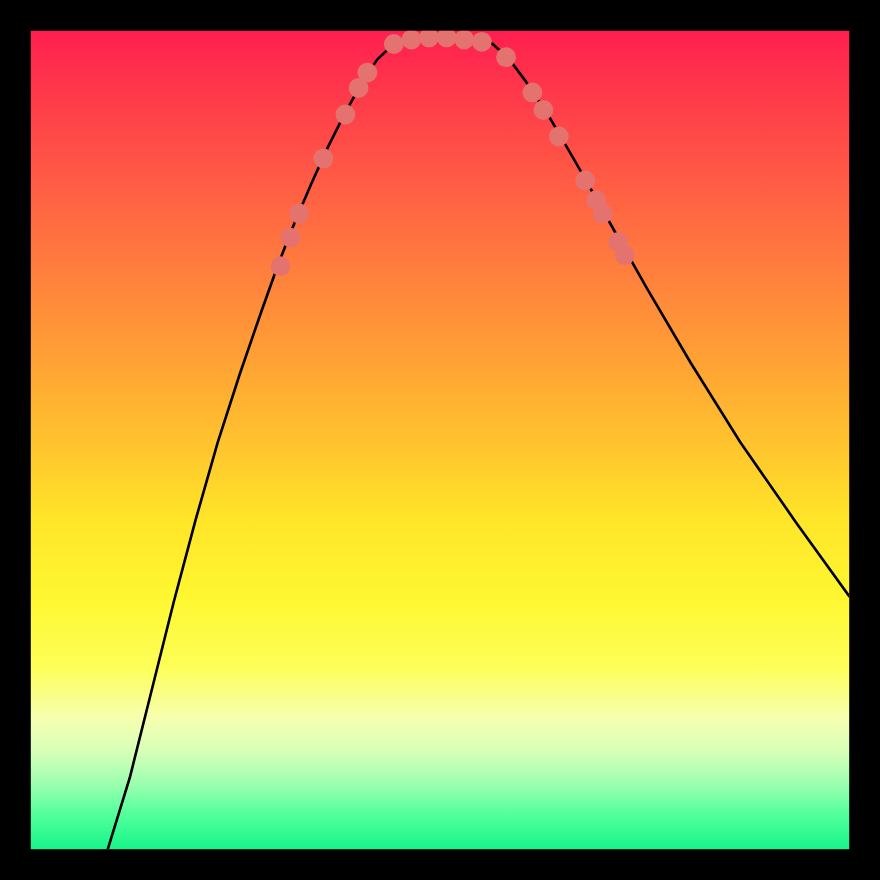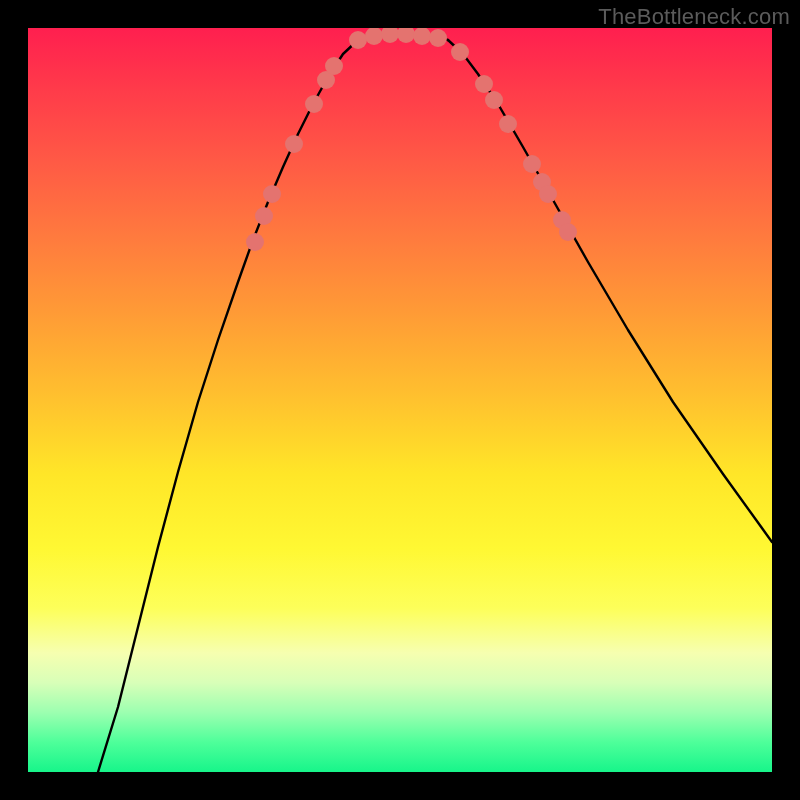--- a/index.html
+++ b/index.html
@@ -88,14 +88,13 @@
           <circle cx="466" cy="72" r="9" fill="#e4736f"></circle>
           <circle cx="480" cy="96" r="9" fill="#e4736f"></circle>
           <circle cx="504" cy="136" r="9" fill="#e4736f"></circle>
           <circle cx="514" cy="154" r="9" fill="#e4736f"></circle>
           <circle cx="520" cy="166" r="9" fill="#e4736f"></circle>
           <circle cx="534" cy="192" r="9" fill="#e4736f"></circle>
           <circle cx="540" cy="204" r="9" fill="#e4736f"></circle>
         </g>
     </svg>
   </div>
-  <div class="watermark">TheBottleneck.com</div>
 </div>
 
 </body></html>

